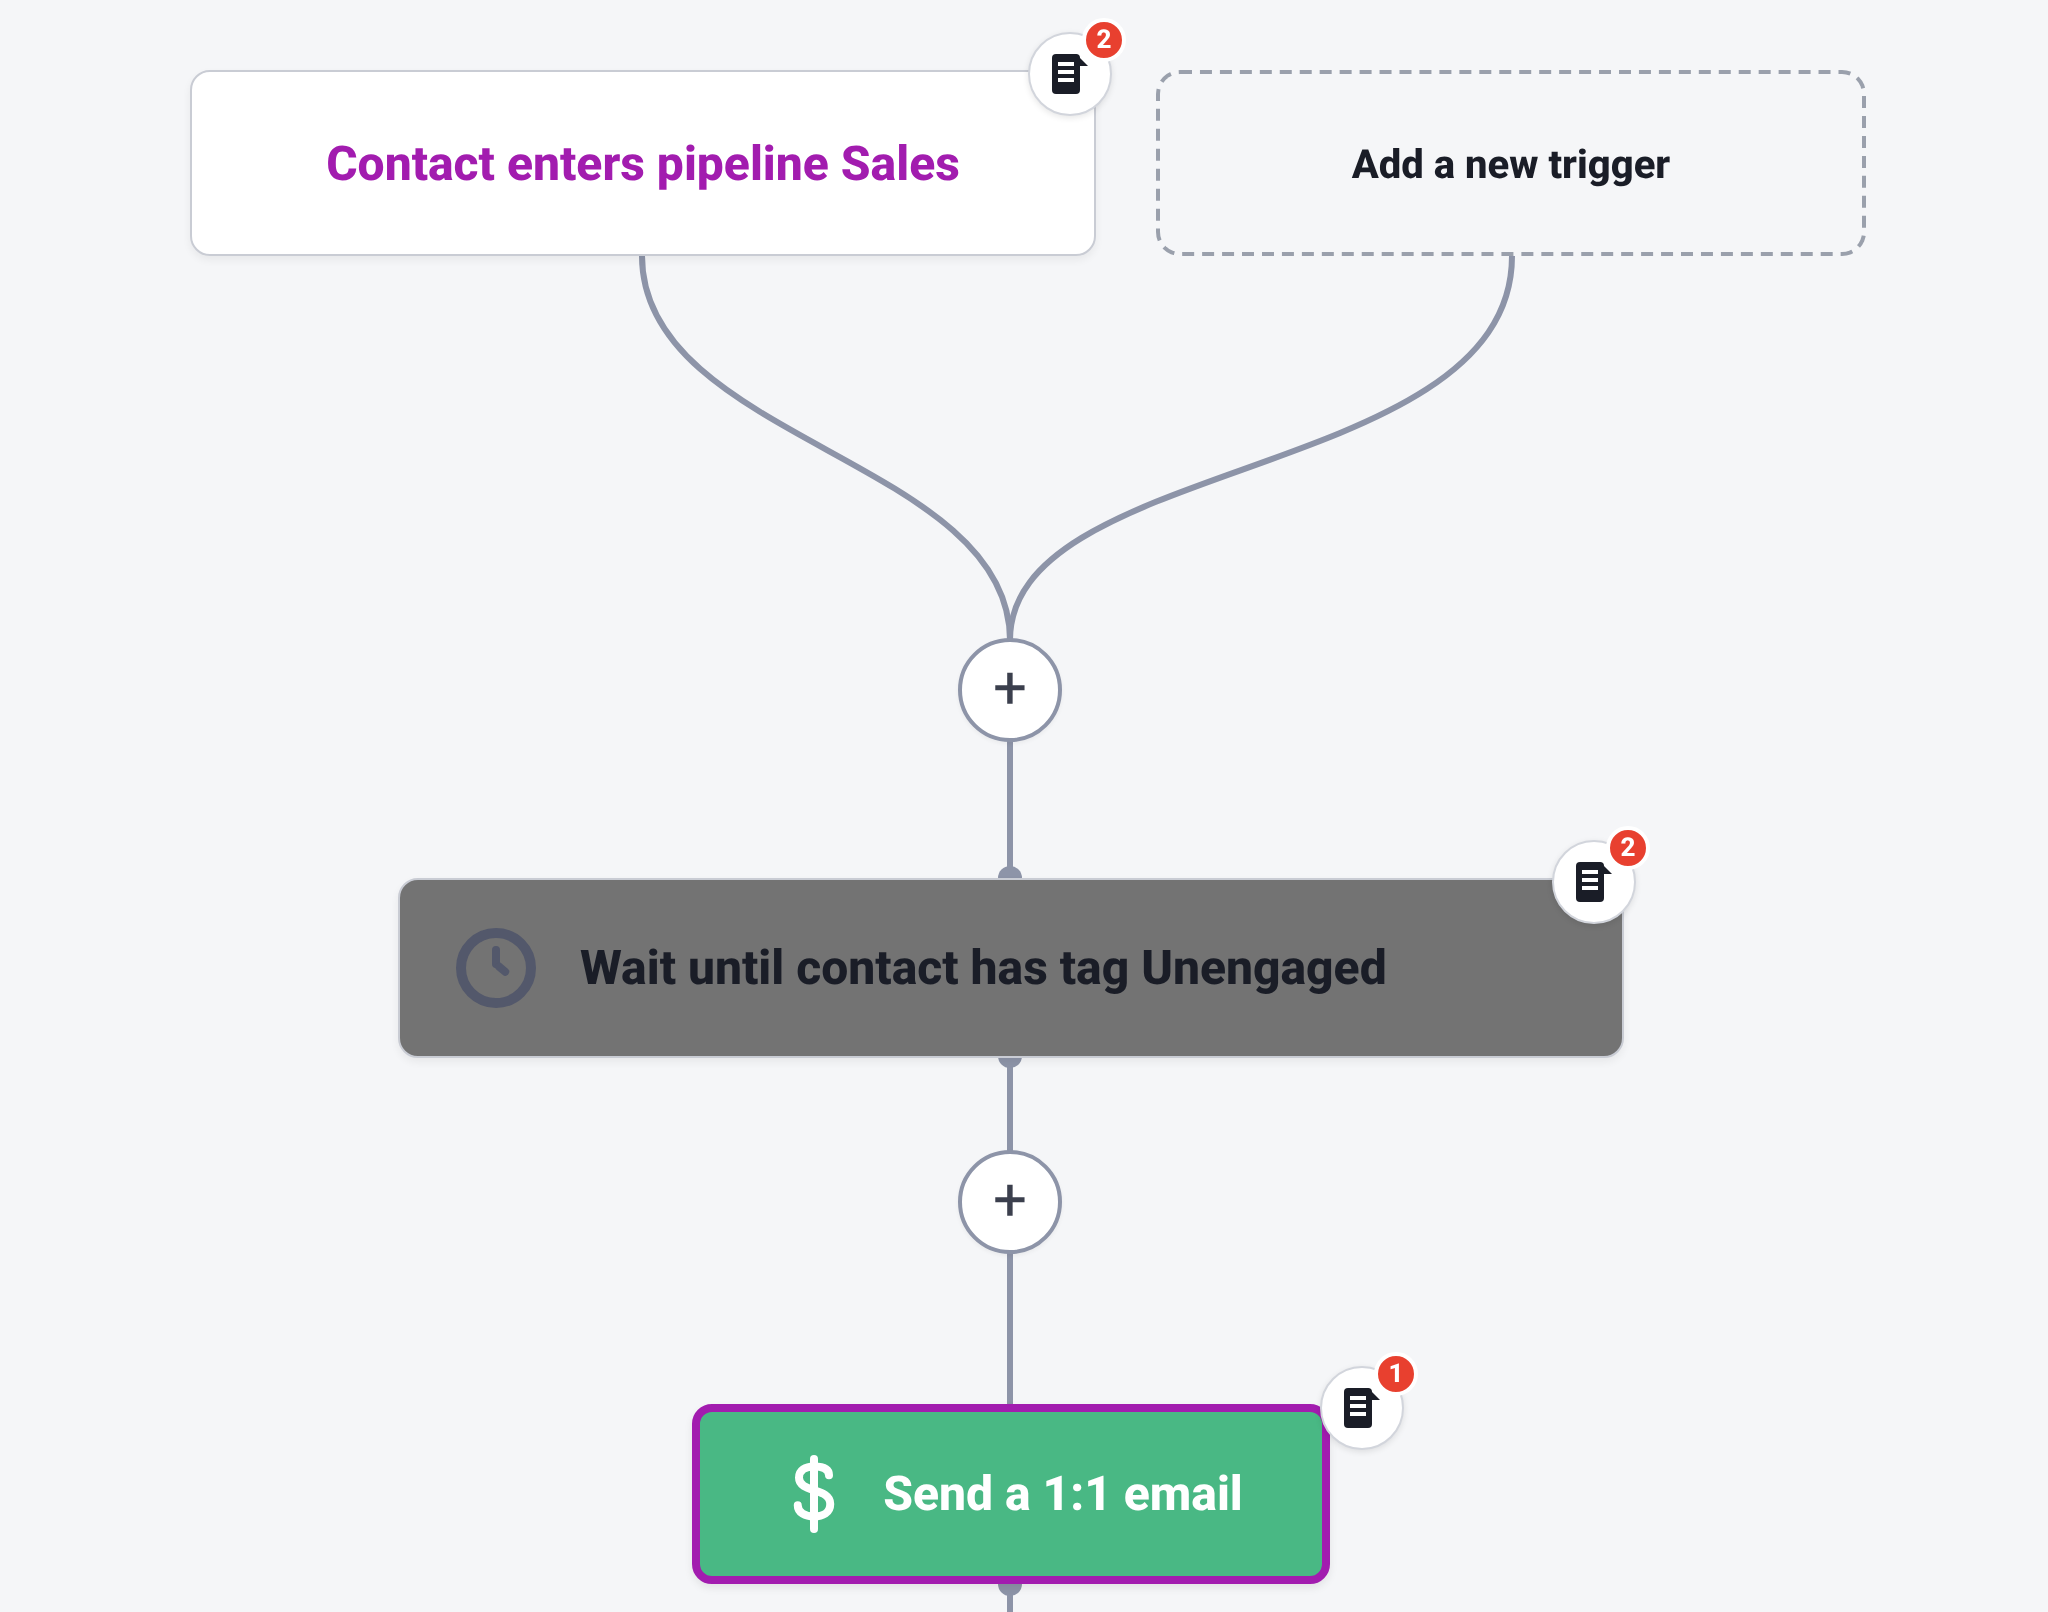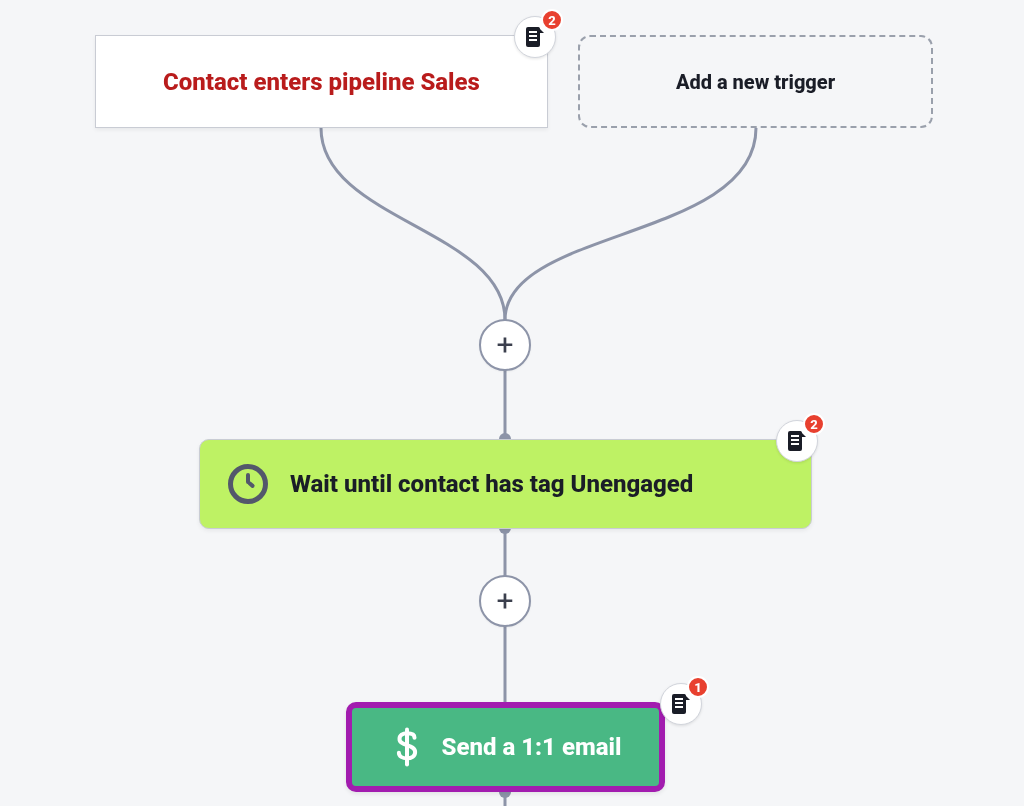--- a/index.html
+++ b/index.html
@@ -18,55 +18,55 @@
     inset: 0;
     width: 1024px;
     height: 806px;
     pointer-events: none;
   }
   .node, .plus-btn, .badge-wrap { position: absolute; }
 
   .node-box {
     background: #fff;
     border: 1px solid #c9ccd4;
-    border-radius: 0;
+    border-radius: 10px;
     box-shadow: 0 2px 4px rgba(0,0,0,0.06);
     display: flex;
     align-items: center;
     justify-content: center;
     padding: 0 24px;
     font-weight: 800;
-    color: #b91c1c;
+    color: #a21caf;
   }
   .node-dashed {
     background: transparent;
     border: 2.5px dashed #9aa0ac;
     border-radius: 12px;
     display: flex;
     align-items: center;
     justify-content: center;
     padding: 0 24px;
     font-weight: 800;
     color: #1a1d27;
   }
   .node-green {
     background: #49b884;
-    border: 6px solid #a21caf;
+    border: 4px solid #a21caf;
     border-radius: 10px;
     box-shadow: 0 2px 4px rgba(0,0,0,0.08);
     display: flex;
     align-items: center;
     justify-content: center;
     gap: 18px;
     padding: 0 24px;
     font-weight: 800;
     color: #fff;
   }
   .node-wait {
-    background: #bef264;
+    background: #737373;
     border: 1px solid #c9ccd4;
     border-radius: 10px;
     box-shadow: 0 2px 4px rgba(0,0,0,0.06);
     display: flex;
     align-items: center;
     gap: 22px;
     padding: 0 28px;
     font-weight: 800;
     color: #1a1d27;
   }

